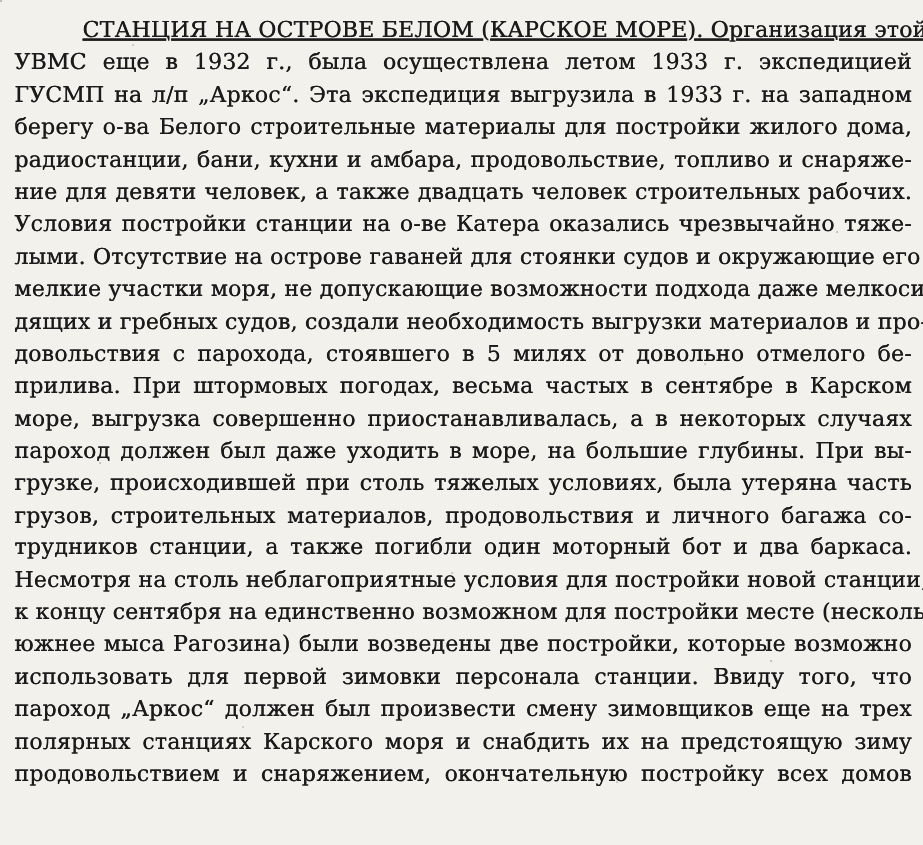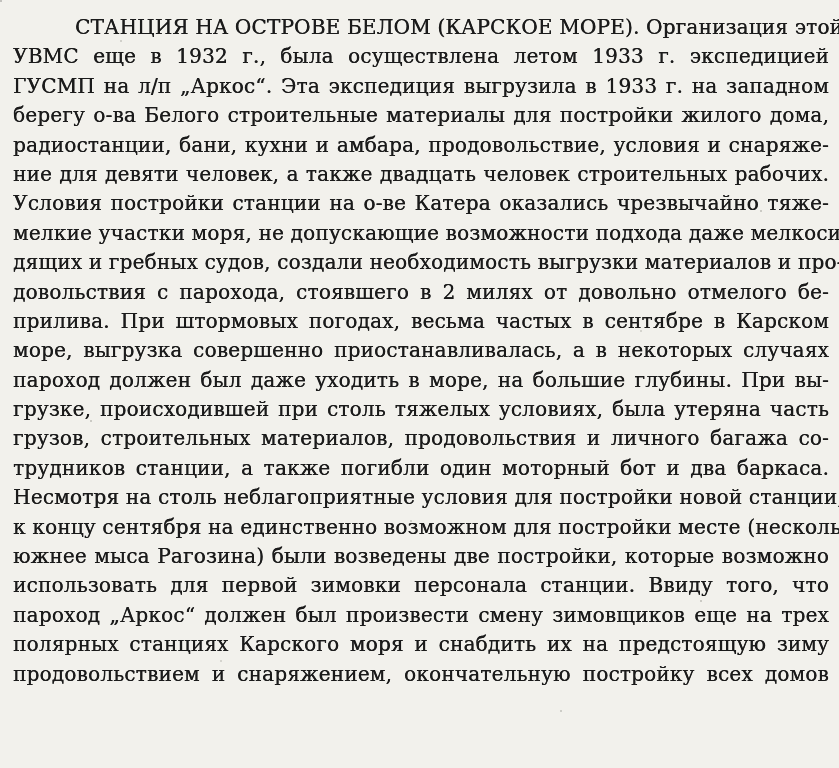--- a/index.html
+++ b/index.html
@@ -30,20 +30,21 @@
     line-height: 29.4px;
     height: 29.4px;
     white-space: nowrap;
     text-align: justify;
     text-align-last: justify;
     letter-spacing: 0.2px;
     text-shadow: 0.3px 0 0 currentColor; 
   }
   .text-line.first-line {
     padding-left: 62px;
+    text-decoration: underline;
   }
   
   .noise {
     position: absolute;
     inset: 0;
     z-index: 0;
     pointer-events: none;
   }
   .noise i {
     position: absolute;
@@ -69,26 +70,27 @@
 
 <div class="page" style="color: rgb(27, 27, 27);">
   <div class="noise">
       <i></i>
     </div>
   <div class="text-block">
     <div class="text-line first-line">СТАНЦИЯ НА ОСТРОВЕ БЕЛОМ (КАРСКОЕ МОРЕ).  Организация этой</div>
     <div class="text-line">УВМС еще в 1932 г., была осуществлена летом 1933 г. экспедицией</div>
     <div class="text-line">ГУСМП на л/п „Аркос“. Эта экспедиция выгрузила в 1933 г. на западном</div>
     <div class="text-line">берегу о-ва Белого строительные материалы для постройки жилого дома,</div>
-    <div class="text-line">радиостанции, бани, кухни и амбара, продовольствие, условия и снаряже-</div>
+    <div class="text-line">радиостанции, бани, кухни и амбара, продовольствие, топливо и снаряже-</div>
     <div class="text-line">ние для девяти человек, а также двадцать человек строительных рабочих.</div>
     <div class="text-line">Условия постройки станции на о-ве Катера оказались чрезвычайно тяже-</div>
+    <div class="text-line">лыми. Отсутствие на острове гаваней для стоянки судов и окружающие его</div>
     <div class="text-line">мелкие участки моря, не допускающие возможности подхода даже мелкоси-</div>
     <div class="text-line">дящих и гребных судов, создали необходимость выгрузки материалов и про-</div>
-    <div class="text-line">довольствия с парохода, стоявшего в 2 милях от довольно отмелого бе-</div>
+    <div class="text-line">довольствия с парохода, стоявшего в 5 милях от довольно отмелого бе-</div>
     <div class="text-line">прилива. При штормовых погодах, весьма частых в сентябре в Карском</div>
     <div class="text-line">море, выгрузка совершенно приостанавливалась, а в некоторых случаях</div>
     <div class="text-line">пароход должен был даже уходить в море, на большие глубины. При вы-</div>
     <div class="text-line">грузке, происходившей при столь тяжелых условиях, была утеряна часть</div>
     <div class="text-line">грузов, строительных материалов, продовольствия и личного багажа со-</div>
     <div class="text-line">трудников станции, а также погибли один моторный бот и два баркаса.</div>
     <div class="text-line">Несмотря на столь неблагоприятные условия для постройки новой станции,</div>
     <div class="text-line">к концу сентября на единственно возможном для постройки месте (несколько</div>
     <div class="text-line">южнее мыса Рагозина) были возведены две постройки, которые возможно</div>
     <div class="text-line">использовать для первой зимовки персонала станции. Ввиду того, что</div>

